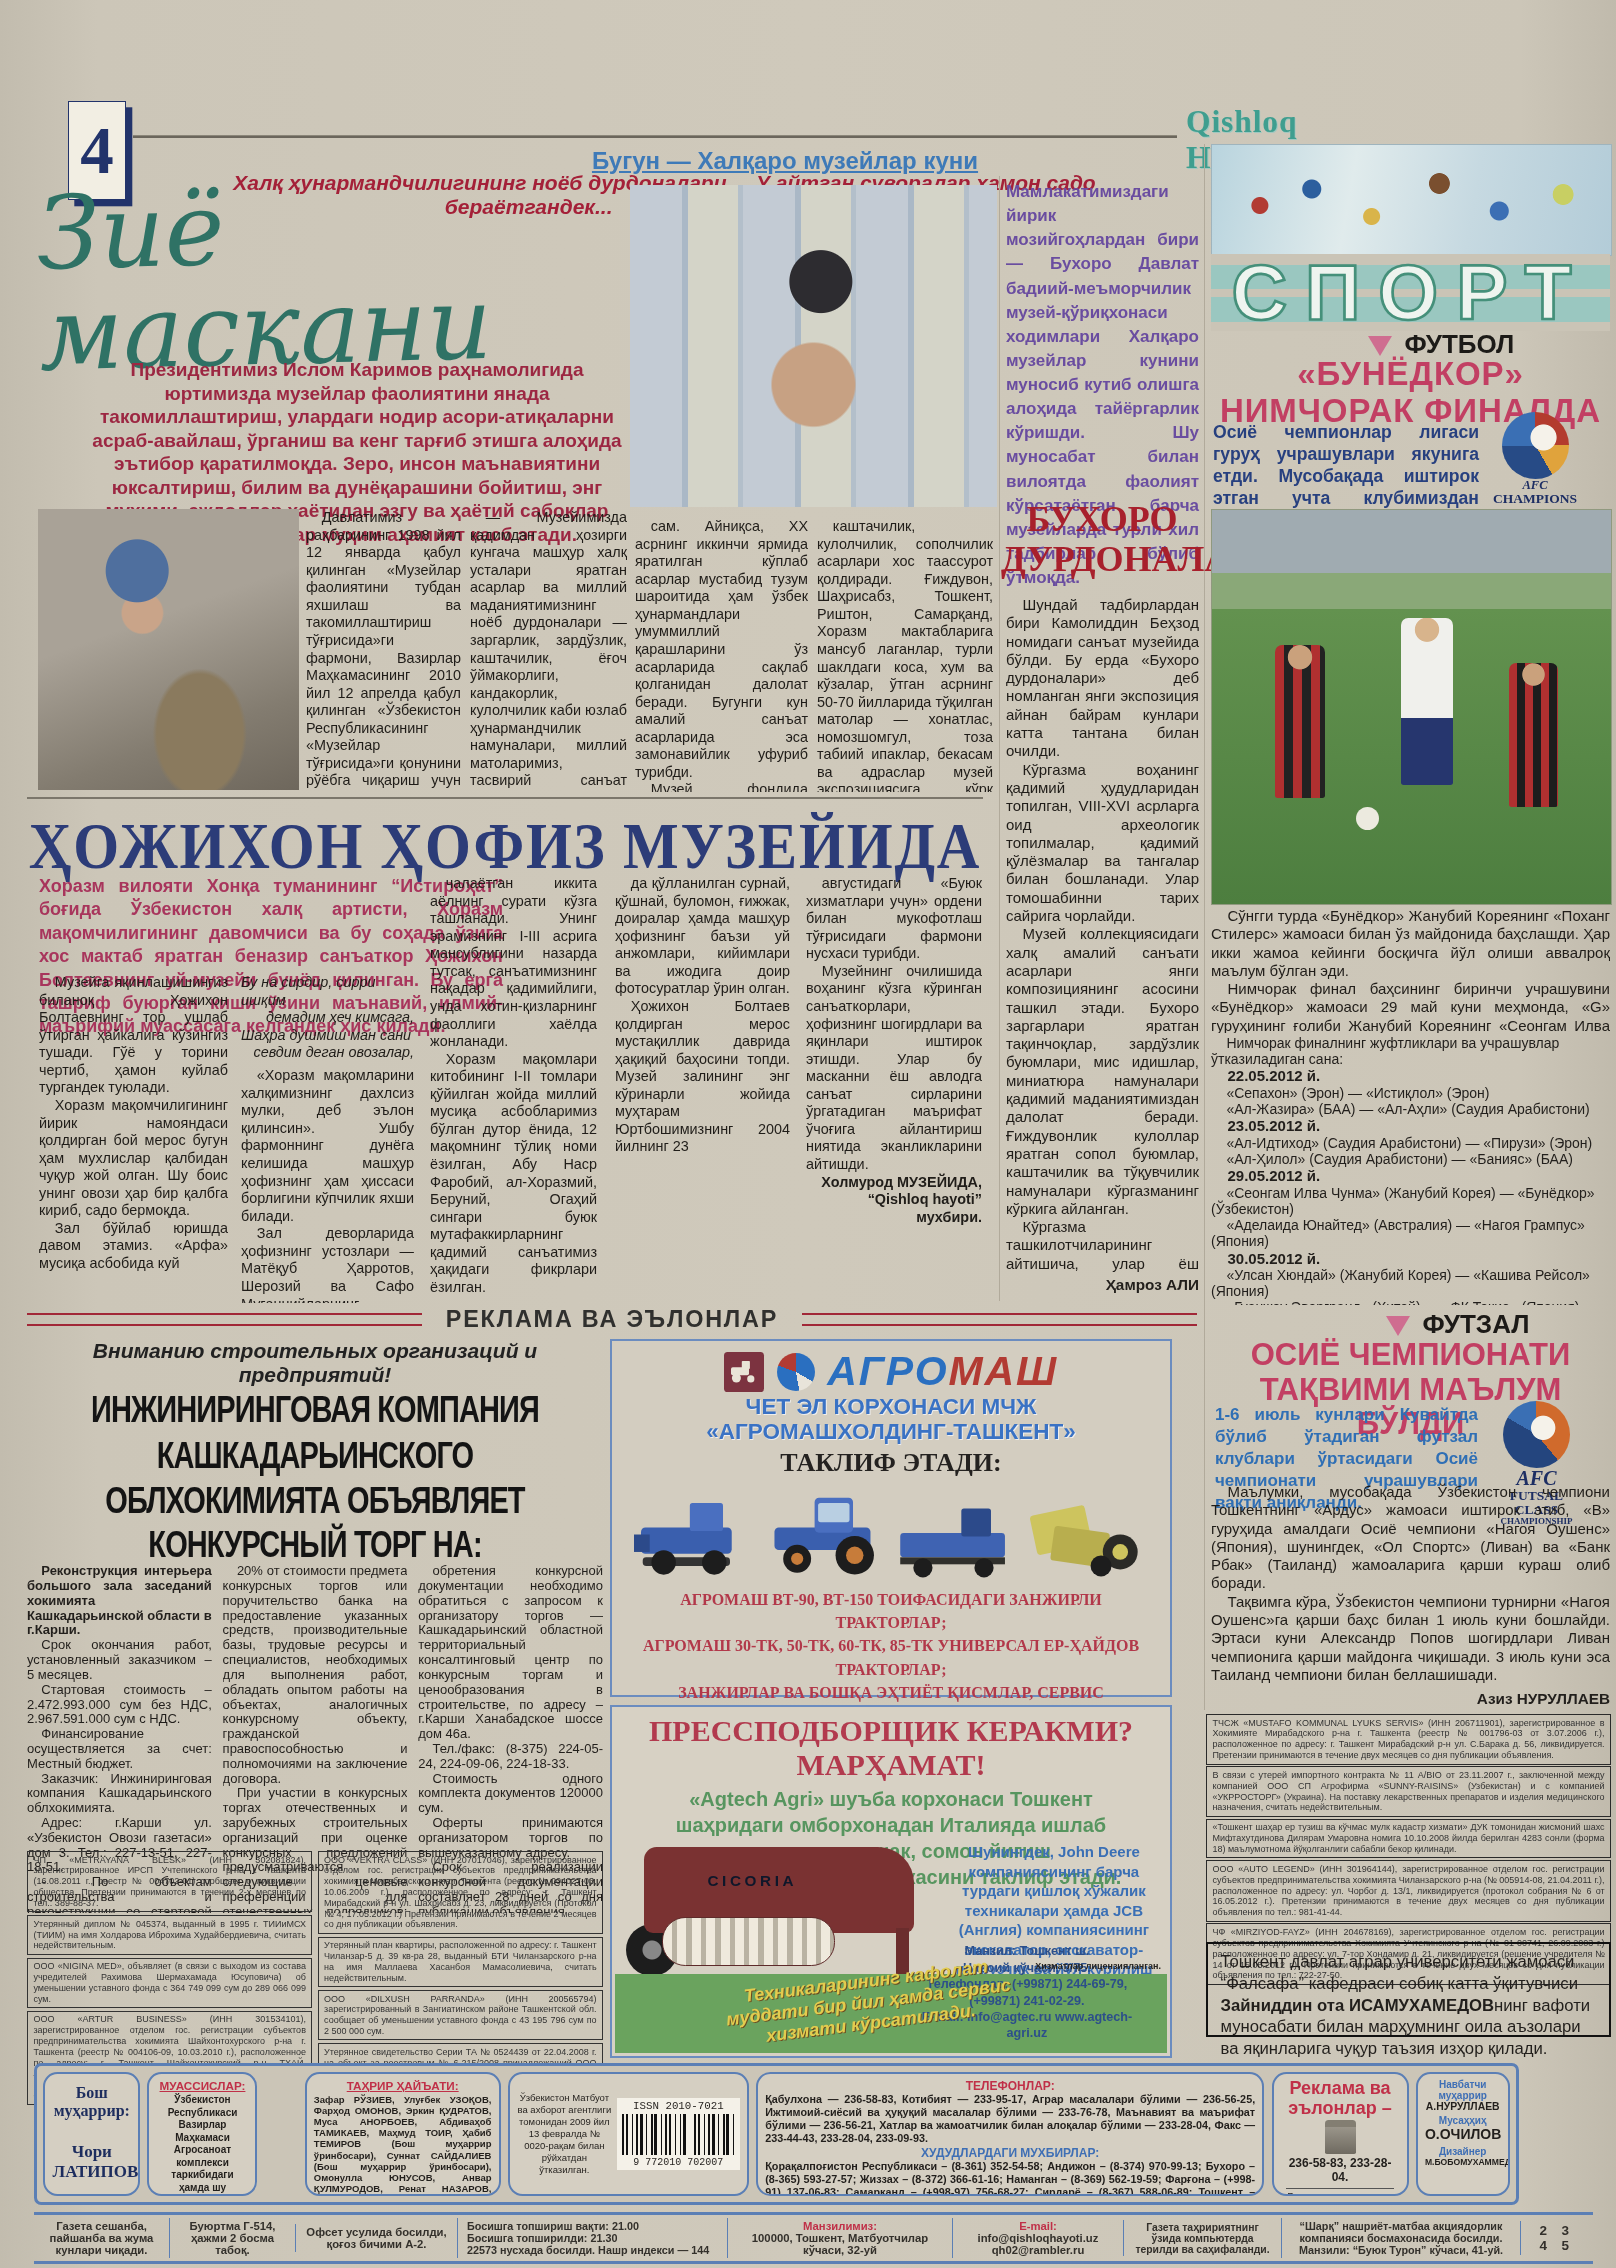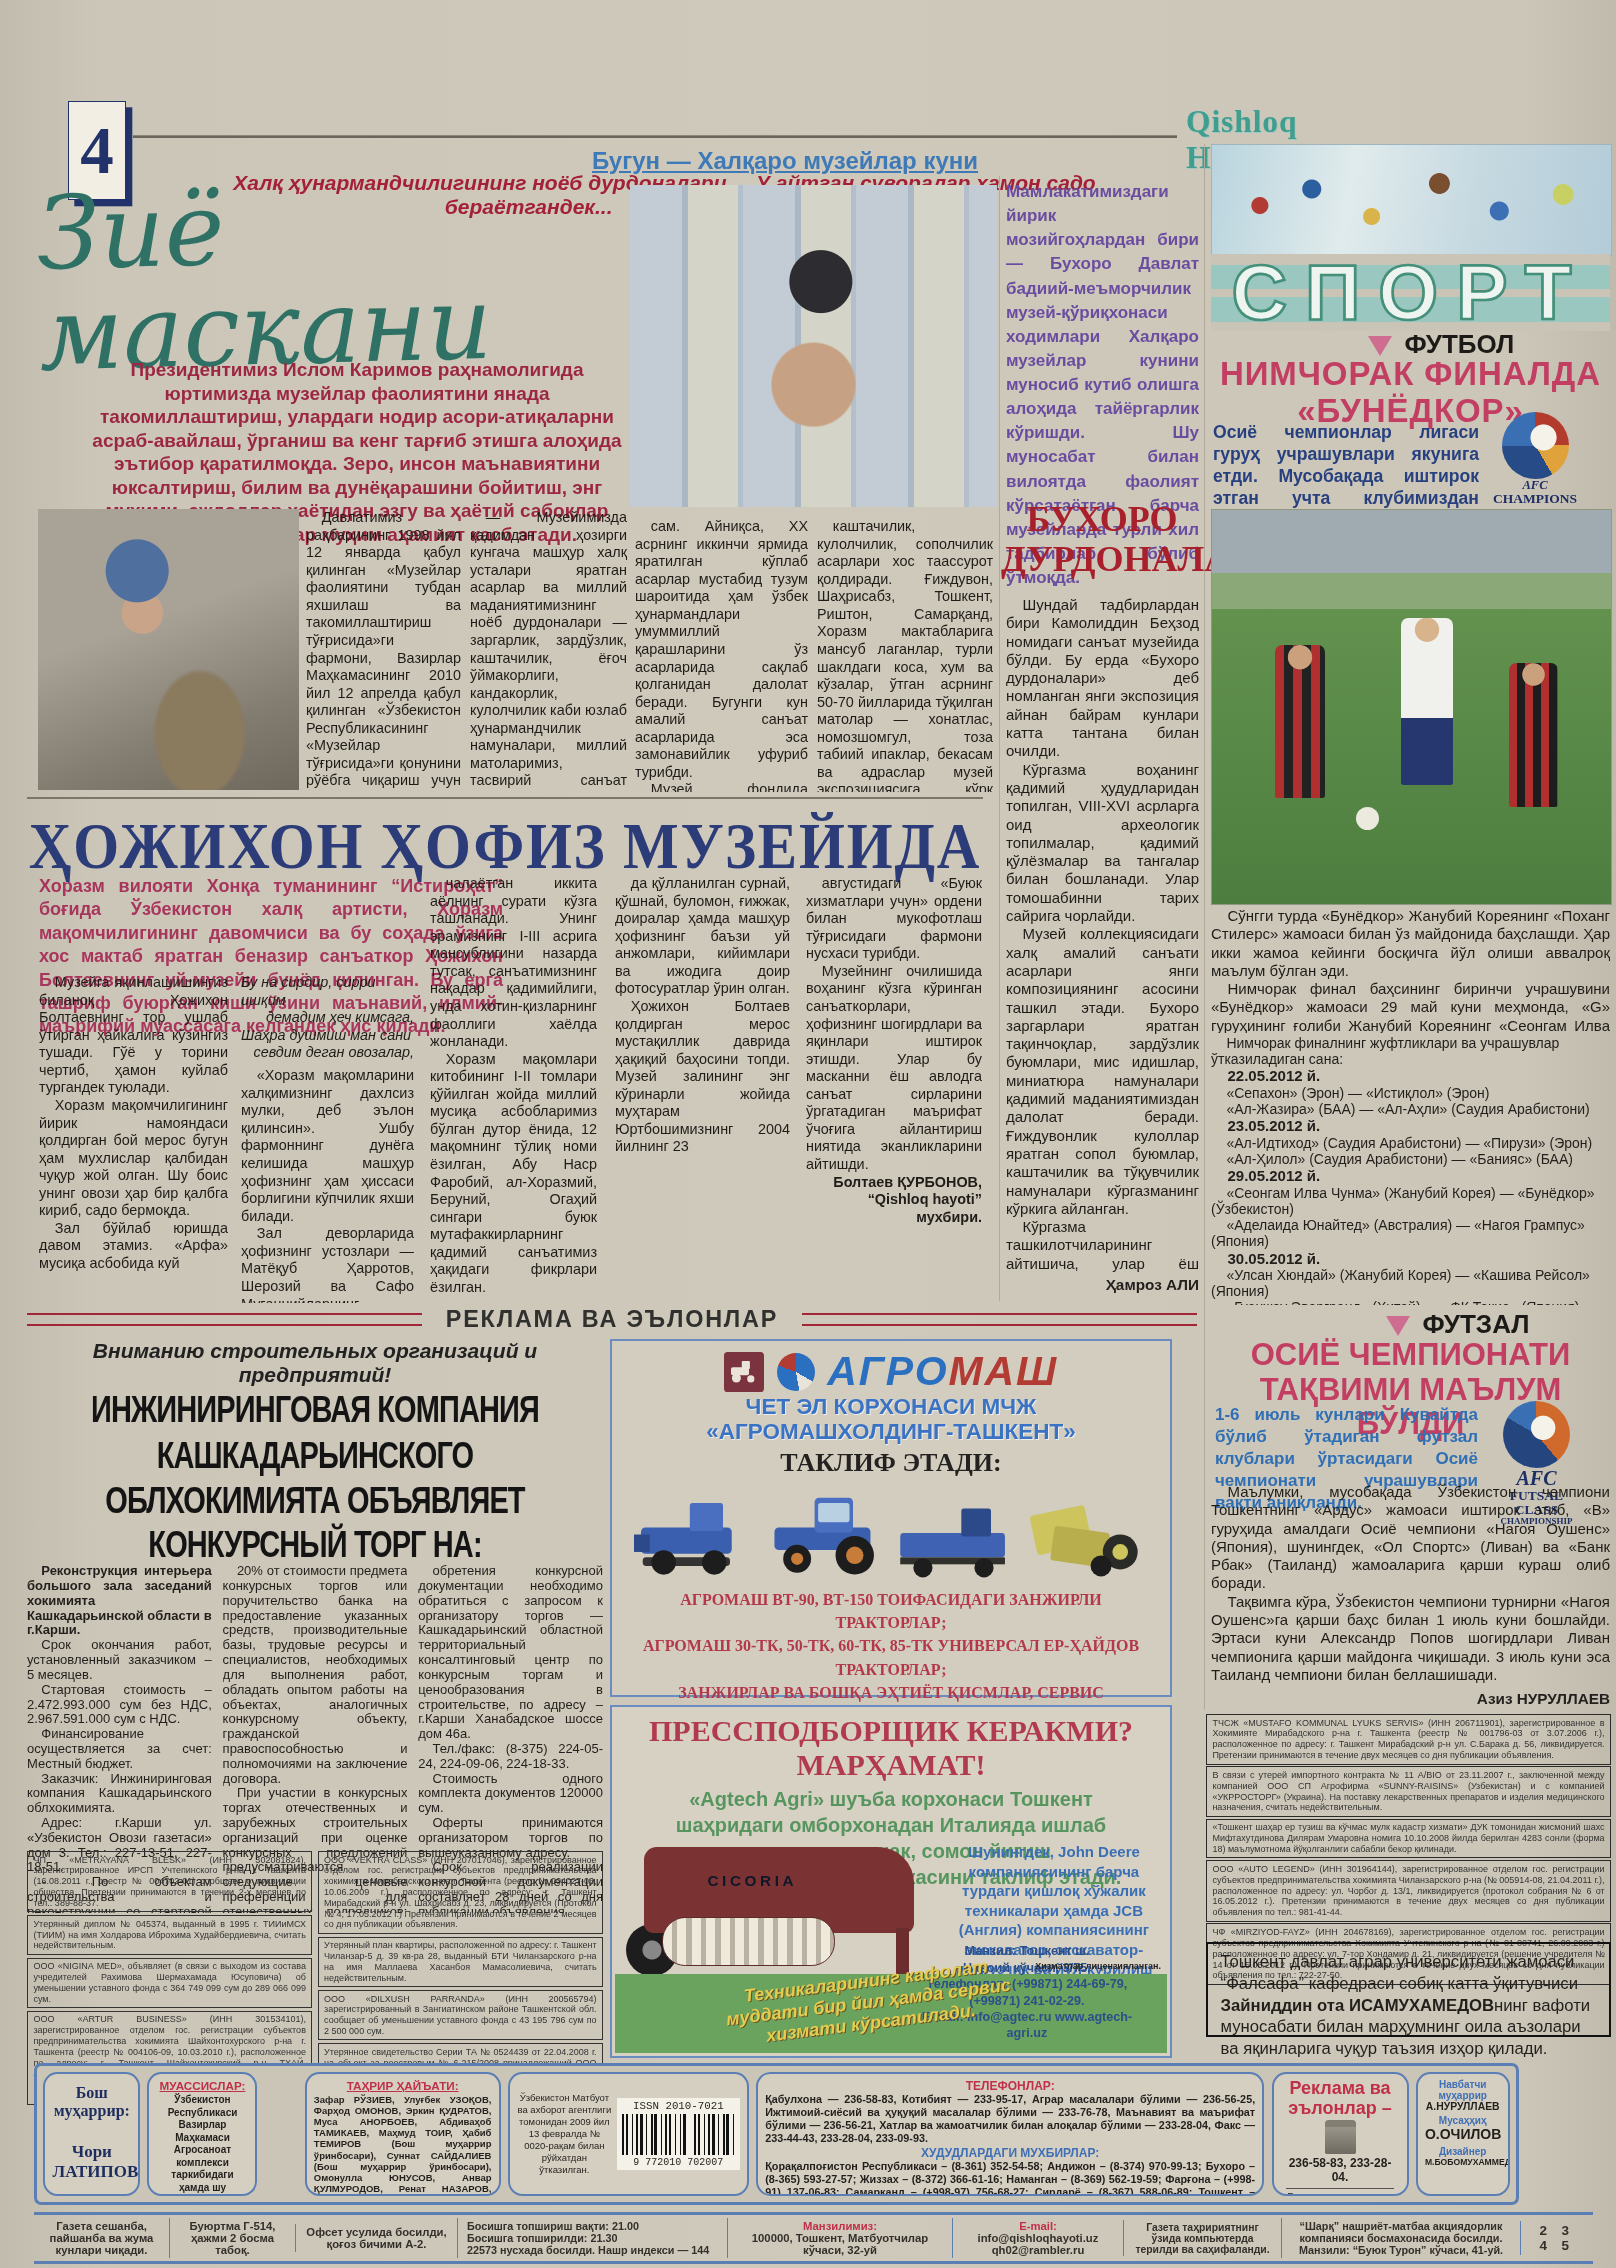--- a/index.html
+++ b/index.html
@@ -210,22 +210,22 @@
     <p>Кўргазма ташкилотчиларининг айтишича, улар ёш авлодда миллий қадриятларимизга ҳурмат, санъатга меҳр уйғотиш мақсадида умумтаълим мактаблари ва ихтисослаштирилган санъат мактаб-интернатлари ўқувчилари ўртасида «Юртим манзаралари» кўрик-танловини ҳам ўтказишни режалаштиришган.</p>
   </div>
   <div class="abs byline" style="left:1006px;top:1276px;width:193px;font-size:15.3px;">Ҳамроз АЛИ</div>
 
   <div class="collage abs"></div>
   <div class="abs sportword">СПОРТ</div>
   <div class="marker" style="left:1368px;top:329px;">
     <span class="tri"></span><span>ФУТБОЛ</span>
   </div>
   <div class="abs fb-title">
+    <div>«БУНЁДКОР»</div>
     <div>НИМЧОРАК ФИНАЛДА</div>
-    <div>«БУНЁДКОР»</div>
   </div>
   <div class="abs fb-lead">Осиё чемпионлар лигаси гуруҳ учрашувлари якунига етди. Мусобақада иштирок этган учта клубимиздан фақатгина “Бунёдкор” нимчорак финалга йўл олди.</div>
   <div class="afclogo" style="left:1490px;top:412px;width:90px;">
     <div class="afcball"></div>
     <div class="afctxt" style="font-style:italic;font-size:12.6px;">AFC</div>
     <div class="afctxt">CHAMPIONS</div>
     <div class="afctxt">LEAGUE</div>
   </div>
   <div class="fb-photo abs">
     <div class="player" style="left:63px;top:135px;width:50px;height:153px;
@@ -315,21 +315,21 @@
     <p>чалаётган иккита аёлнинг сурати кўзга ташланади. Унинг эрамизнинг I-III асрига мансублигини назарда тутсак, санъатимизнинг нақадар қадимийлиги, унда хотин-қизларнинг фаоллиги хаёлда жонланади.</p>
     <p>Хоразм мақомлари китобининг I-II томлари қўйилган жойда миллий мусиқа асбобларимиз бўлган дутор ёнида, 12 мақомнинг тўлиқ номи ёзилган, Абу Наср Фаробий, ал-Хоразмий, Беруний, Огаҳий сингари буюк мутафаккирларнинг қадимий санъатимиз ҳақидаги фикрлари ёзилган.</p>
   </div>
   <div class="bodycol np" style="left:615px;top:875px;width:175px;height:428px;">
     <p>да қўлланилган сурнай, қўшнай, буломон, ғижжак, доиралар ҳамда машҳур ҳофизнинг баъзи уй анжомлари, кийимлари ва ижодига доир фотосуратлар ўрин олган.</p>
     <p>Ҳожихон Болтаев қолдирган мерос мустақиллик даврида ҳақиқий баҳосини топди. Музей залининг энг кўринарли жойида муҳтарам Юртбошимизнинг 2004 йилнинг 23</p>
   </div>
   <div class="bodycol np" style="left:806px;top:875px;width:176px;height:428px;">
     <p>августидаги «Буюк хизматлари учун» ордени билан мукофотлаш тўғрисидаги фармони нусхаси турибди.</p>
     <p>Музейнинг очилишида воҳанинг кўзга кўринган санъаткорлари, ҳофизнинг шогирдлари ва яқинлари иштирок этишди. Улар бу масканни ёш авлодга санъат сирларини ўргатадиган маърифат ўчоғига айлантириш ниятида эканликларини айтишди.</p>
-    <p class="credit">Болтаев ҚУРБОНОВ,</p>
+    <p class="credit">Холмурод МУЗЕЙИДА,</p>
     <p class="credit">“Qishloq hayoti” мухбири.</p>
   </div>
 
   <div class="adbanner abs">
     <div class="adbar"></div>
     <span>РЕКЛАМА ВА ЭЪЛОНЛАР</span>
     <div class="adbar"></div>
   </div>
 
   <div class="tender abs">

